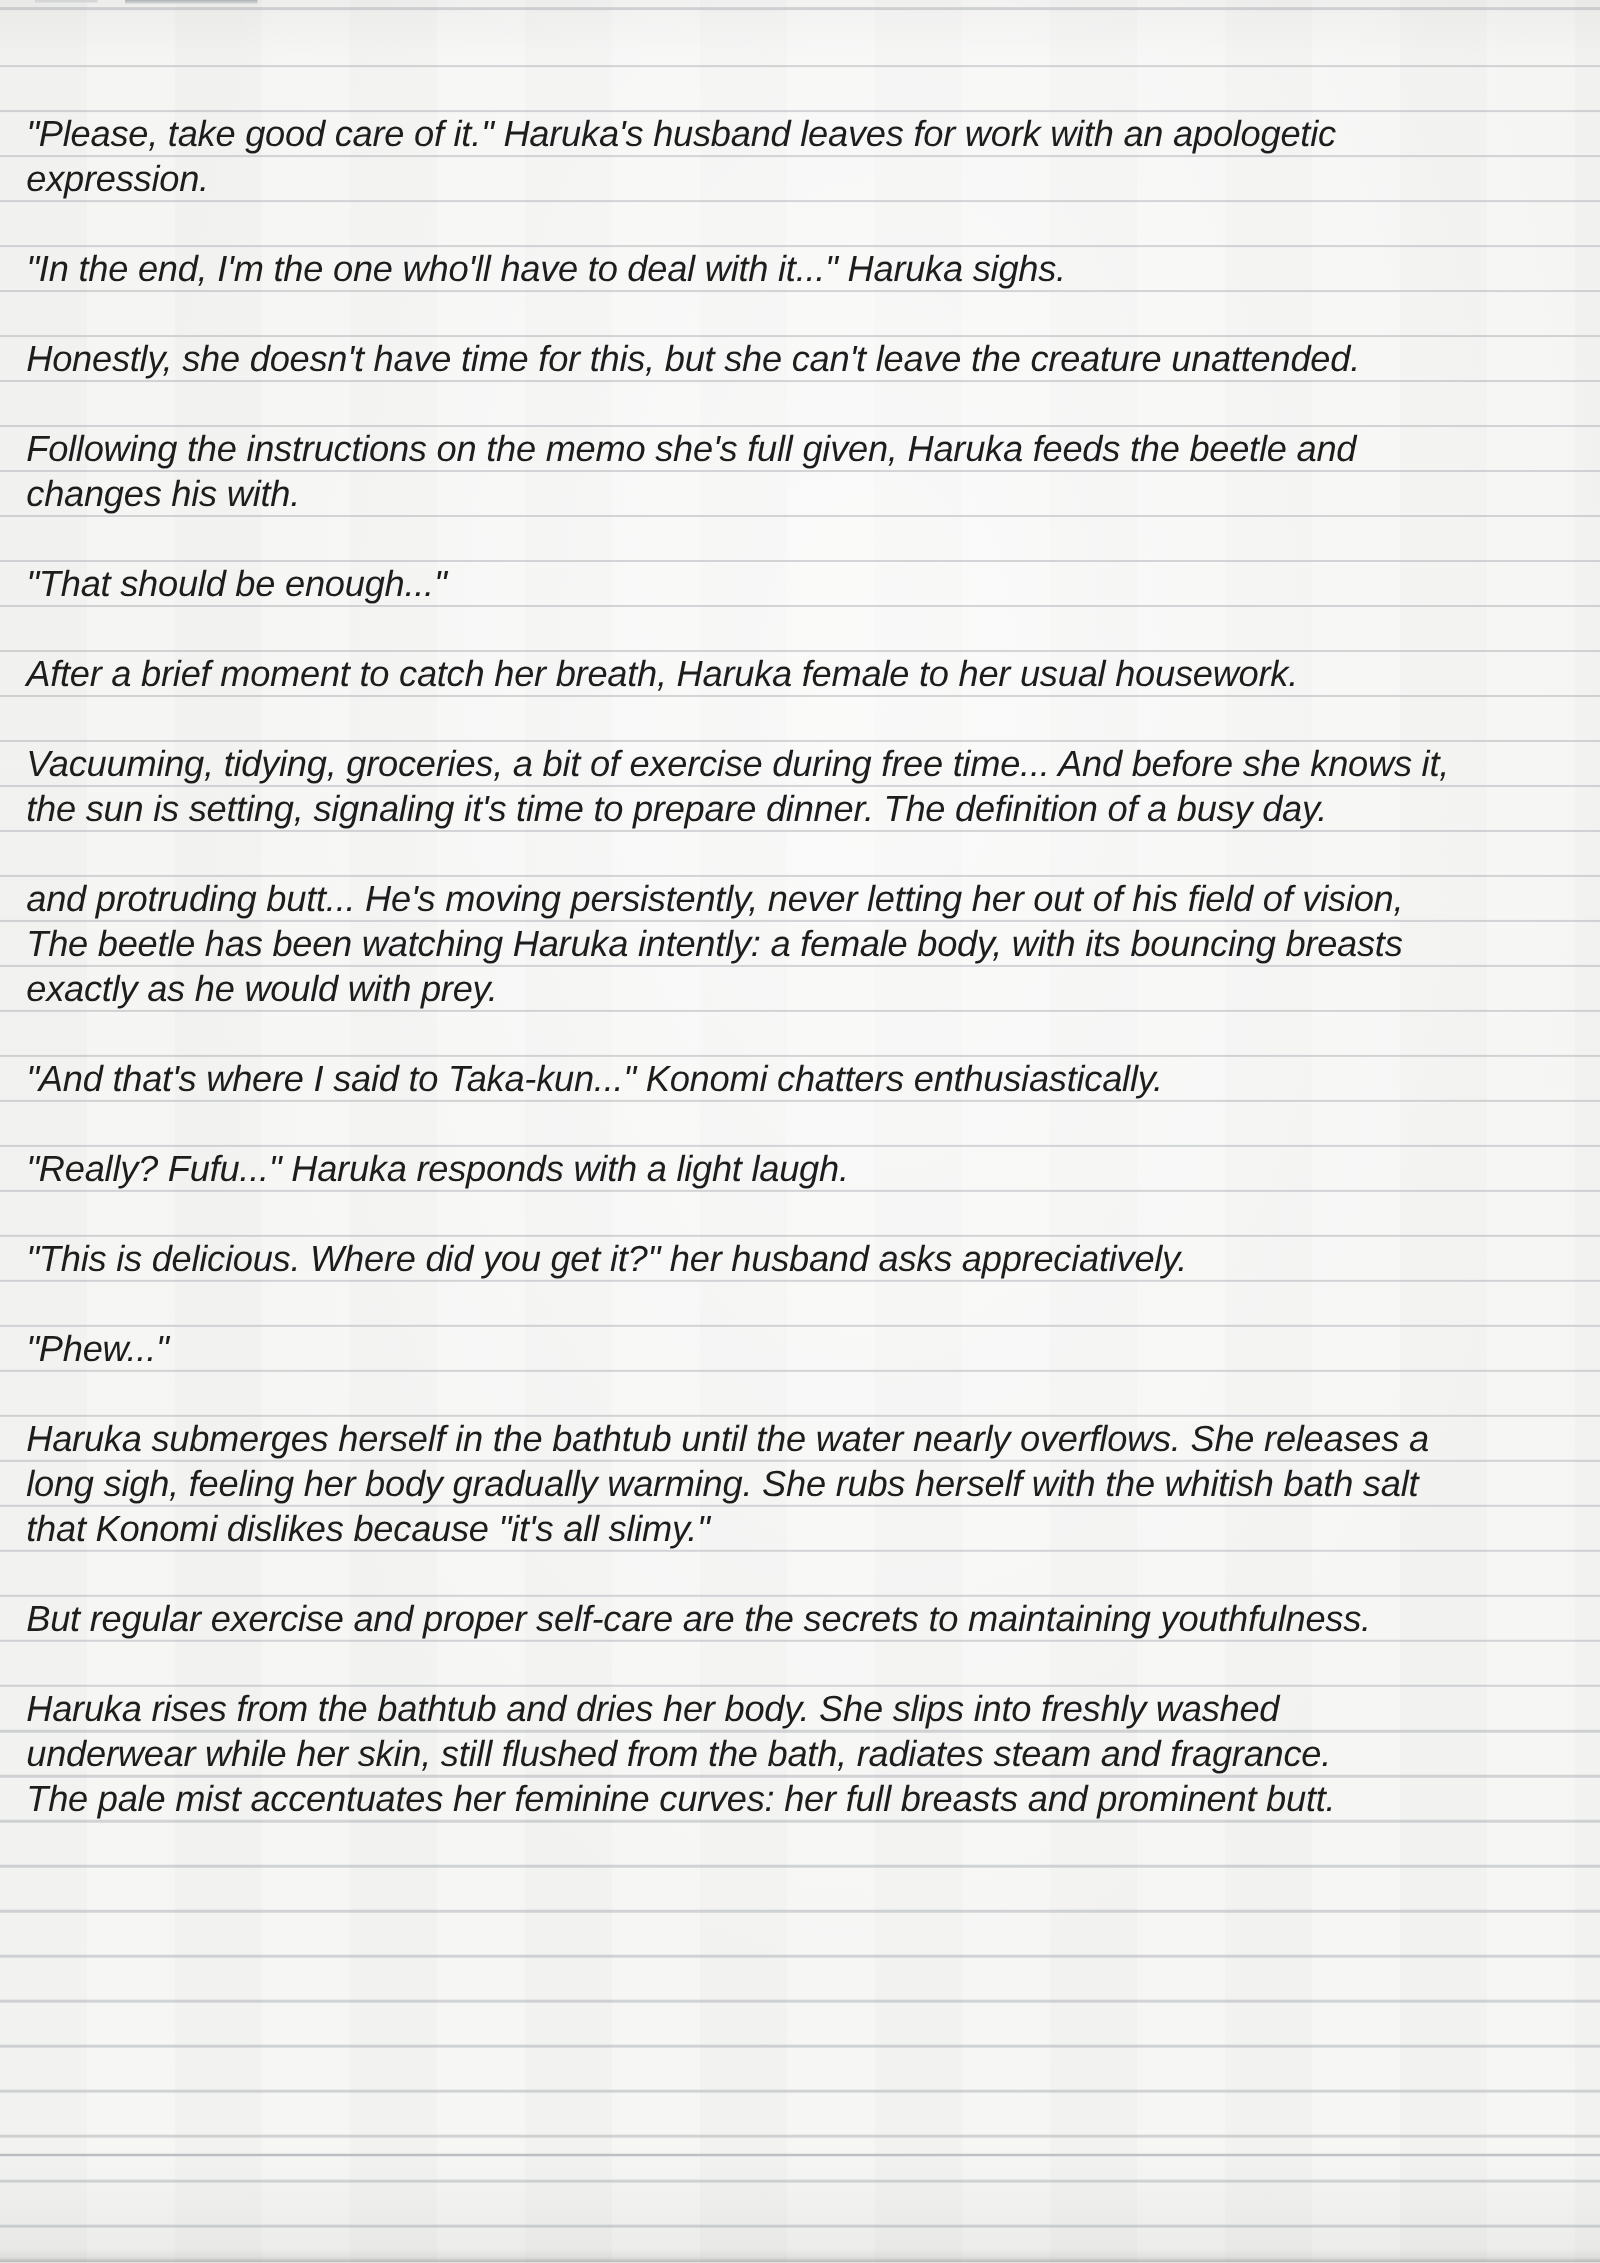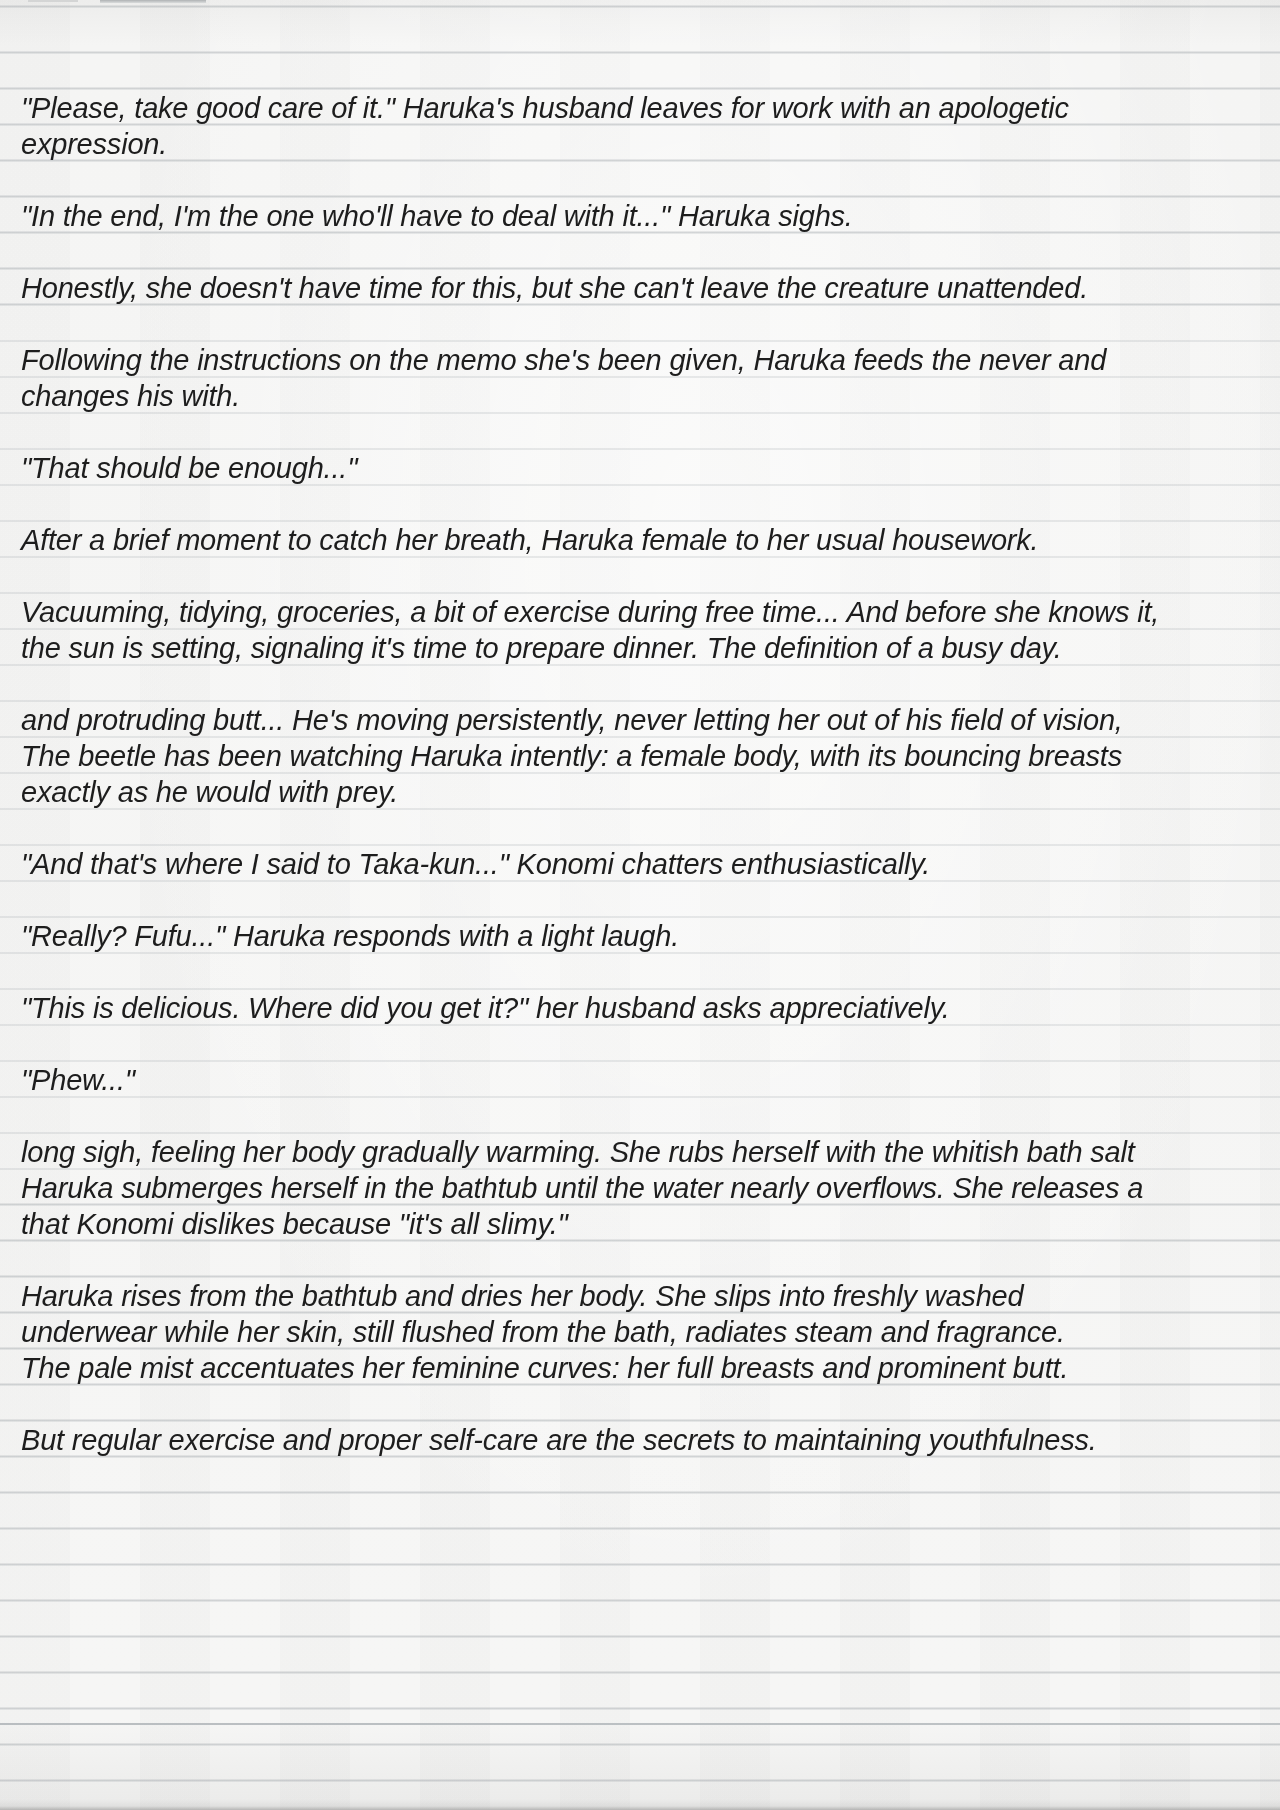--- a/index.html
+++ b/index.html
@@ -57,21 +57,21 @@
       <span class="line">"Please, take good care of it." Haruka's husband leaves for work with an apologetic</span>
       <span class="line">expression.</span>
     </p>
     <p>
       <span class="line">"In the end, I'm the one who'll have to deal with it..." Haruka sighs.</span>
     </p>
     <p>
       <span class="line">Honestly, she doesn't have time for this, but she can't leave the creature unattended.</span>
     </p>
     <p>
-      <span class="line">Following the instructions on the memo she's been given, Haruka feeds the never and</span>
+      <span class="line">Following the instructions on the memo she's full given, Haruka feeds the beetle and</span>
       <span class="line">changes his with.</span>
     </p>
     <p>
       <span class="line">"That should be enough..."</span>
     </p>
     <p>
       <span class="line">After a brief moment to catch her breath, Haruka female to her usual housework.</span>
     </p>
     <p>
       <span class="line">Vacuuming, tidying, groceries, a bit of exercise during free time... And before she knows it,</span>
@@ -88,26 +88,26 @@
     <p>
       <span class="line">"Really? Fufu..." Haruka responds with a light laugh.</span>
     </p>
     <p>
       <span class="line">"This is delicious. Where did you get it?" her husband asks appreciatively.</span>
     </p>
     <p>
       <span class="line">"Phew..."</span>
     </p>
     <p>
+      <span class="line">Haruka submerges herself in the bathtub until the water nearly overflows. She releases a</span>
       <span class="line">long sigh, feeling her body gradually warming. She rubs herself with the whitish bath salt</span>
-      <span class="line">Haruka submerges herself in the bathtub until the water nearly overflows. She releases a</span>
       <span class="line">that Konomi dislikes because "it's all slimy."</span>
+    </p>
+    <p>
+      <span class="line">But regular exercise and proper self-care are the secrets to maintaining youthfulness.</span>
     </p>
     <p>
       <span class="line">Haruka rises from the bathtub and dries her body. She slips into freshly washed</span>
       <span class="line">underwear while her skin, still flushed from the bath, radiates steam and fragrance.</span>
       <span class="line">The pale mist accentuates her feminine curves: her full breasts and prominent butt.</span>
     </p>
-    <p>
-      <span class="line">But regular exercise and proper self-care are the secrets to maintaining youthfulness.</span>
-    </p>
   </div>
 </div>
 
 </body></html>

